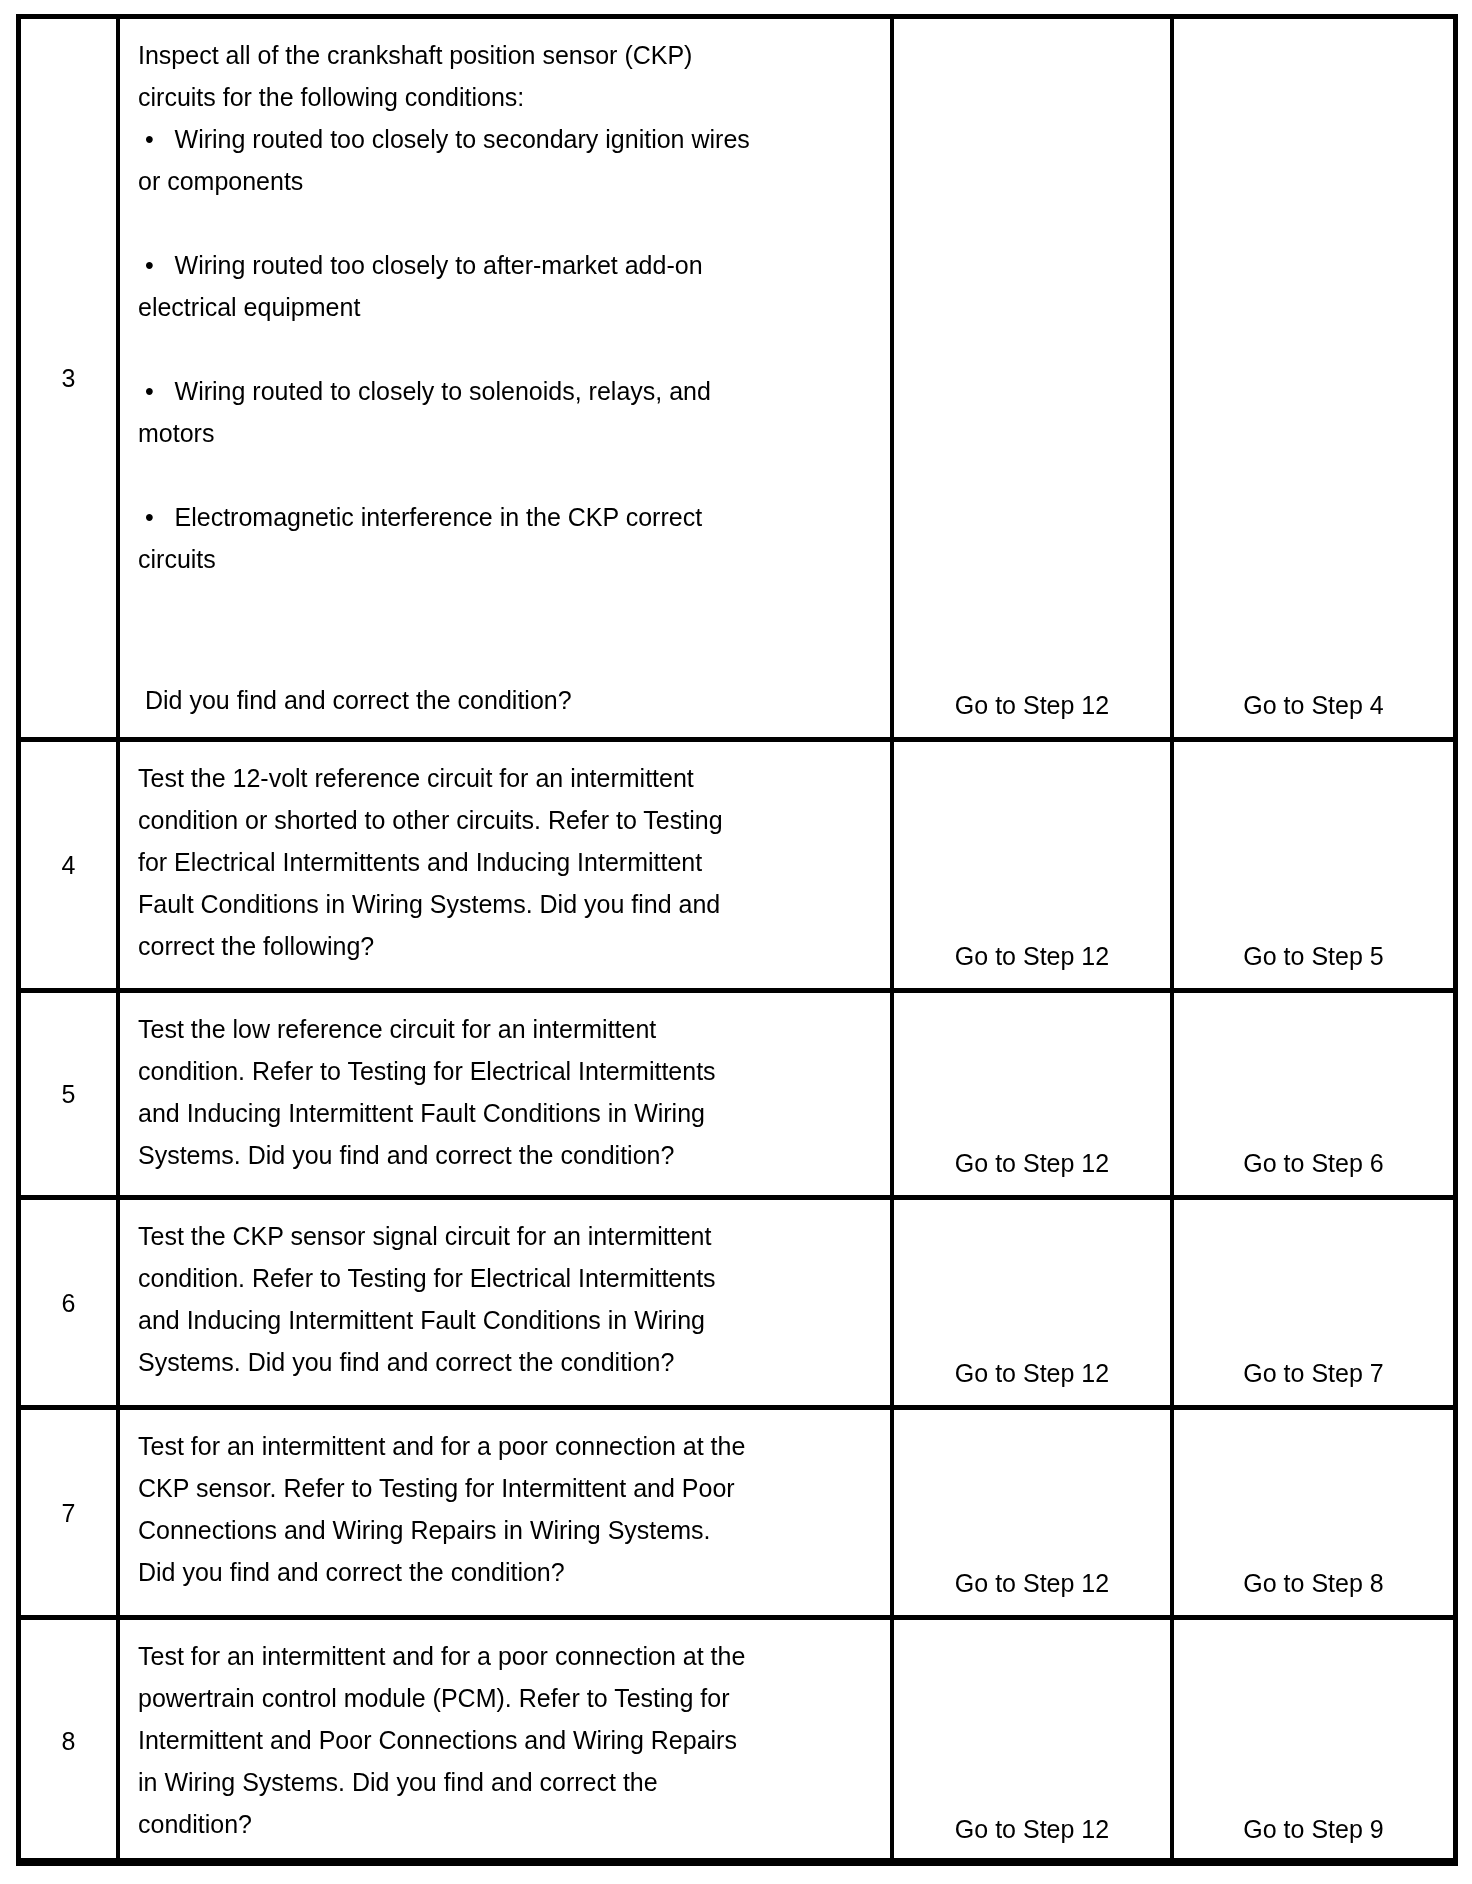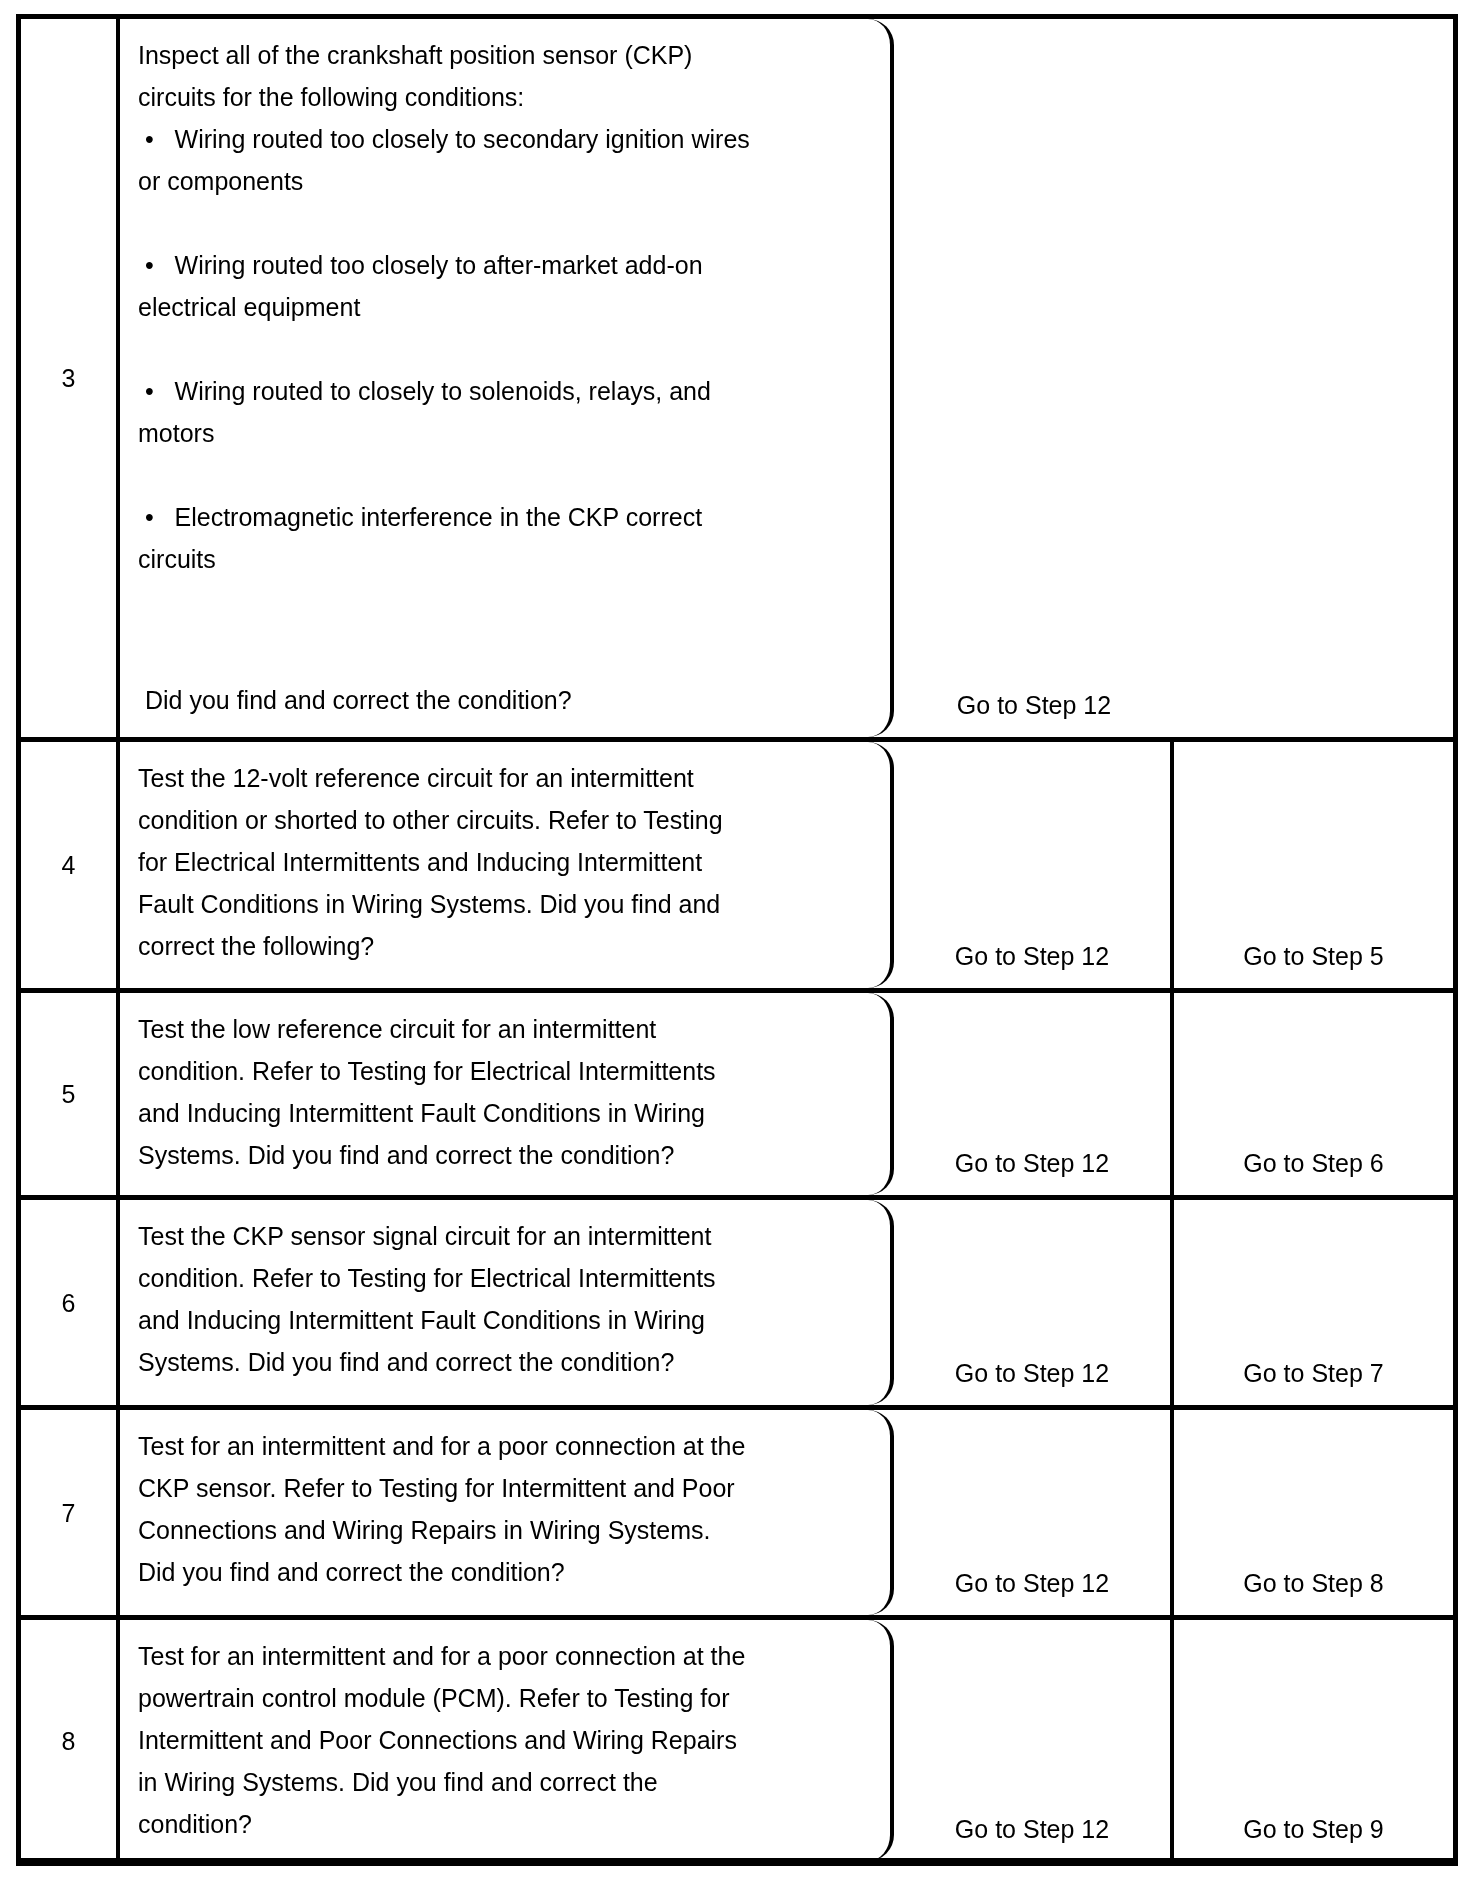--- a/index.html
+++ b/index.html
@@ -44,21 +44,20 @@
   .cell:last-child { border-right: none; }
   .step {
     display: flex;
     align-items: center;
     justify-content: center;
   }
   .action {
     display: flex;
     flex-direction: column;
     padding: 15px 20px 16px 18px;
-    border-radius: 26px;
   }
   .line {
     height: 42px;
     line-height: 42px;
     white-space: pre;
   }
   .line .b { font-weight: 400; }
   .question { margin-top: auto; white-space: pre; }
   .goto {
     display: flex;
@@ -91,20 +90,23 @@
             <div class="line"><span>motors</span></div>
             <div class="line"></div>
             <div class="line"><span> •   Electromagnetic interference in the CKP correct</span></div>
             <div class="line"><span>circuits</span></div>
           </div>
       <div class="question"> Did you find and correct the condition?</div>
     </div>
     <div class="cell goto yes">
       <span>Go to Step 12</span>
     </div>
+    <div class="cell goto no">
+      <span>Go to Step 4</span>
+    </div>
   </div>
 
   <div class="row r1">
     <div class="cell step">
       <span class="step-num">4</span>
     </div>
     <div class="cell action">
       <div class="lines">
             <div class="line"><span>Test the 12-volt reference circuit for an intermittent</span></div>
             <div class="line"><span>condition or shorted to other circuits. Refer to </span><span class="b">Testing</span></div>

